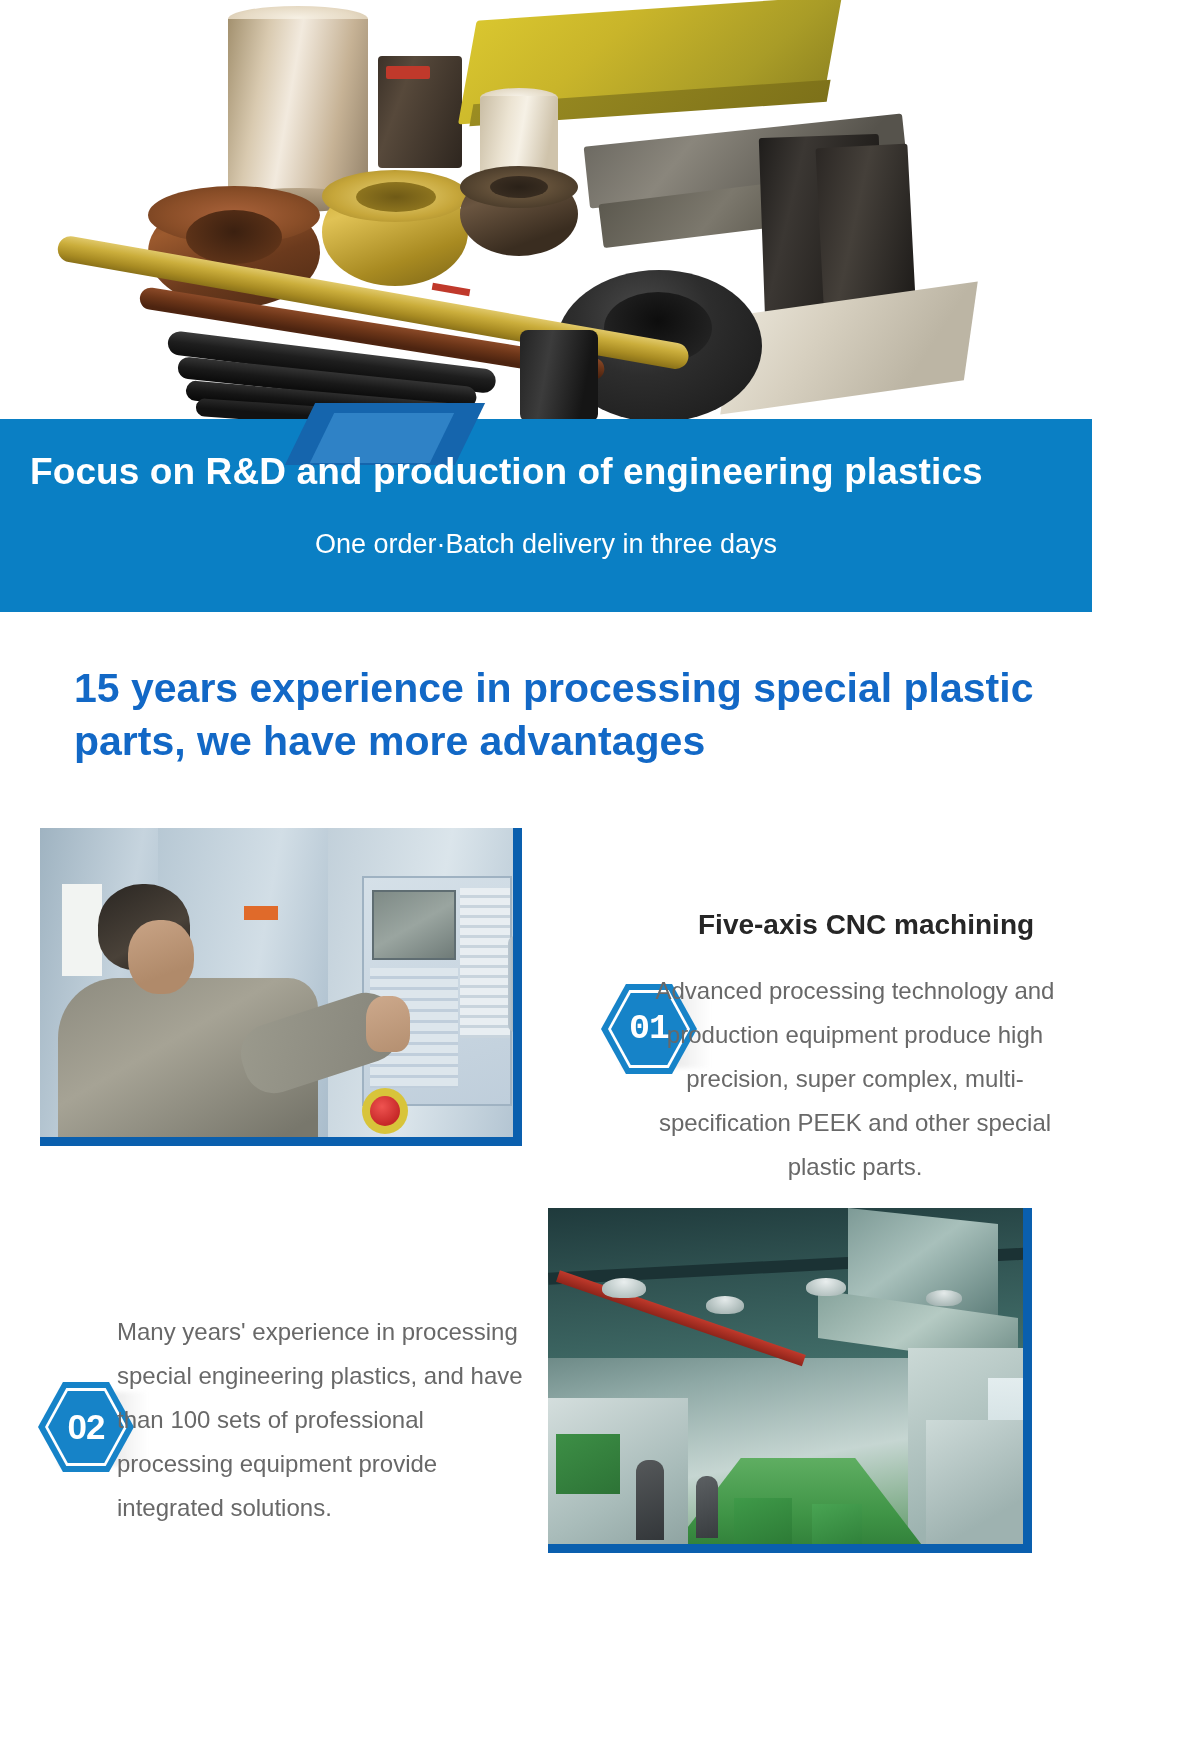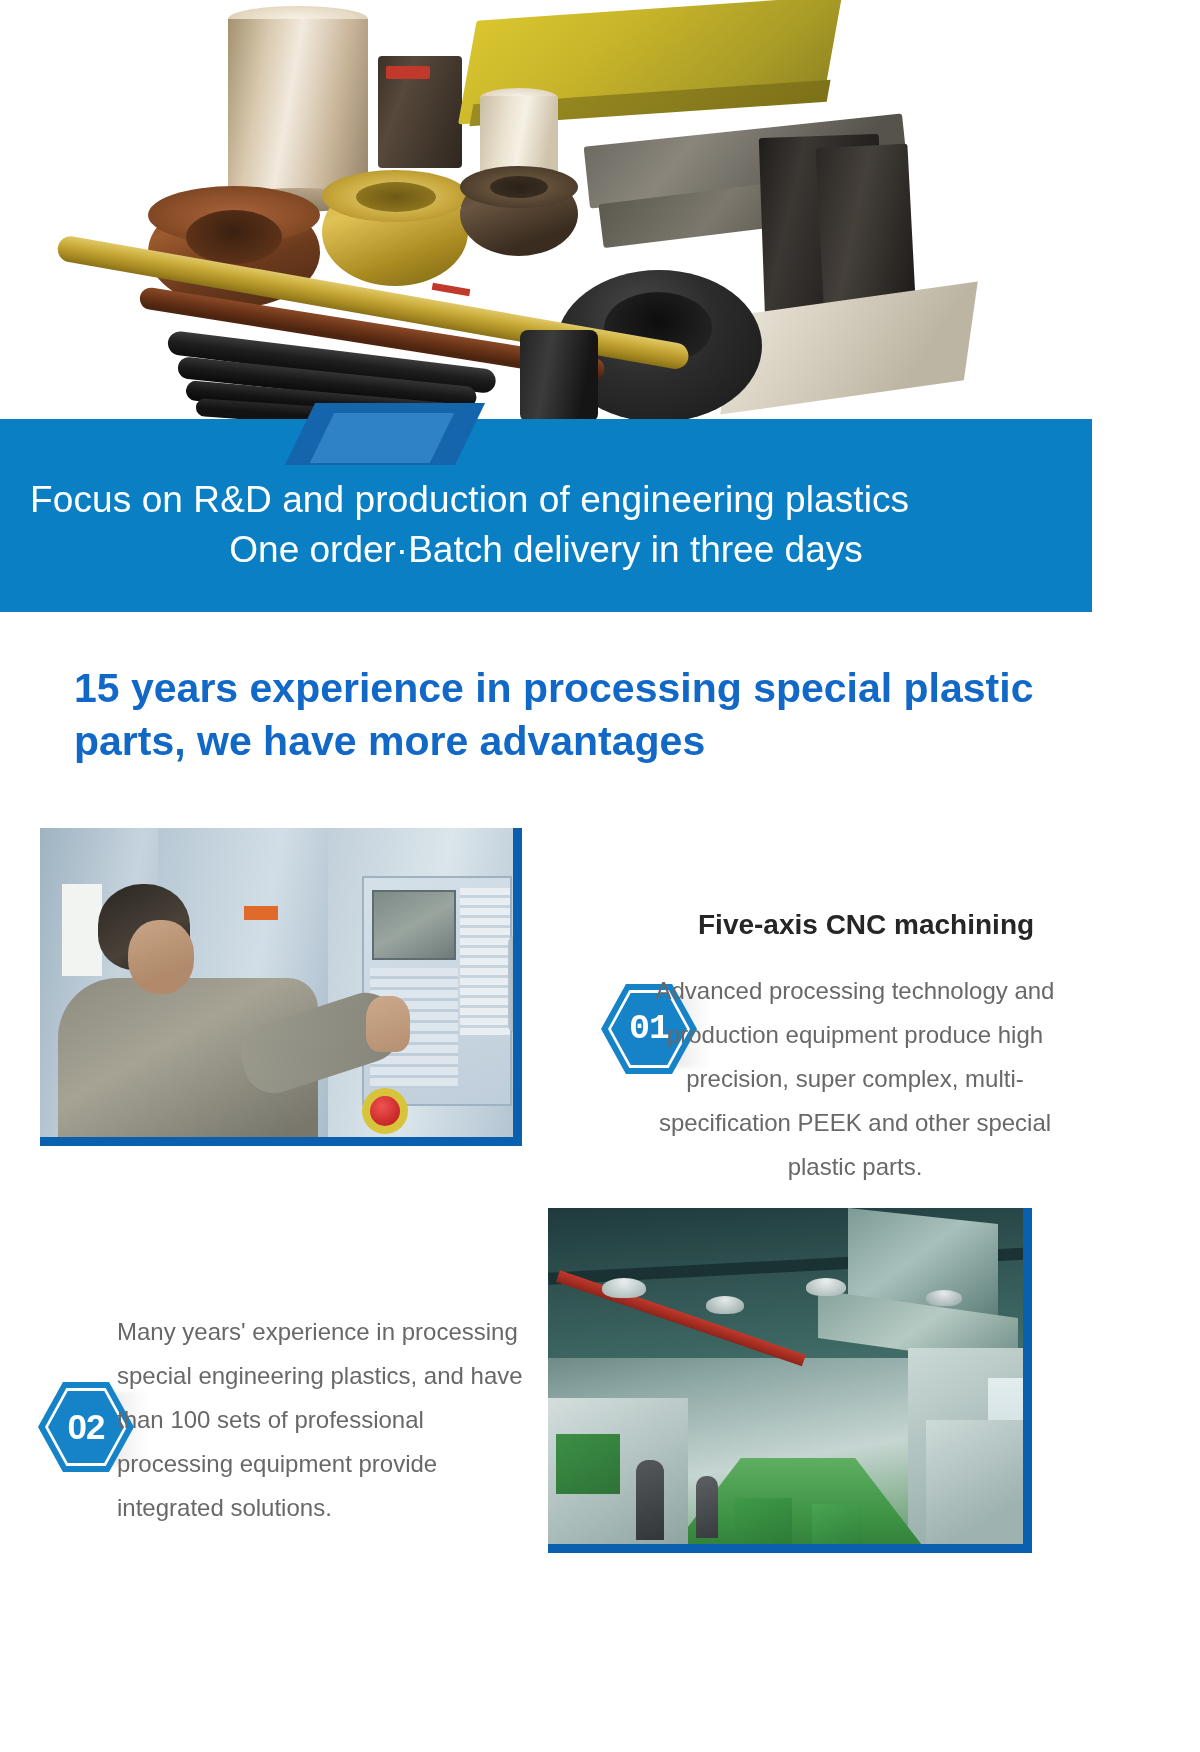--- a/index.html
+++ b/index.html
@@ -217,27 +217,27 @@
   }
   .banner-accent1 {
     position: absolute; left: 300px; top: -16px; width: 170px; height: 62px;
     background: #1565ad; transform: skewX(-26deg);
   }
   .banner-accent2 {
     position: absolute; left: 322px; top: -6px; width: 120px; height: 50px;
     background: #2f82c6; transform: skewX(-26deg);
   }
   .banner-line1 {
-    position: absolute; left: 30px; top: 60px; width: 1040px;
-    color: #ffffff; font-size: 37px; font-weight: 400; letter-spacing: 0.1px;
+    position: absolute; left: 30px; top: 32px; width: 1040px;
+    color: #ffffff; font-size: 37px; font-weight: 700; letter-spacing: 0.1px;
     white-space: nowrap;
   }
   .banner-line2 {
     position: absolute; left: 0; top: 110px; width: 1092px; text-align: center;
-    color: #ffffff; font-size: 37px; font-weight: 400;
+    color: #ffffff; font-size: 27px; font-weight: 400;
   }
 
   
   .headline {
     position: absolute; left: 74px; top: 662px; width: 1010px;
     color: #1268c6; font-size: 41px; font-weight: bold; line-height: 1.30;
   }
 
   
   .feat1-photo {

